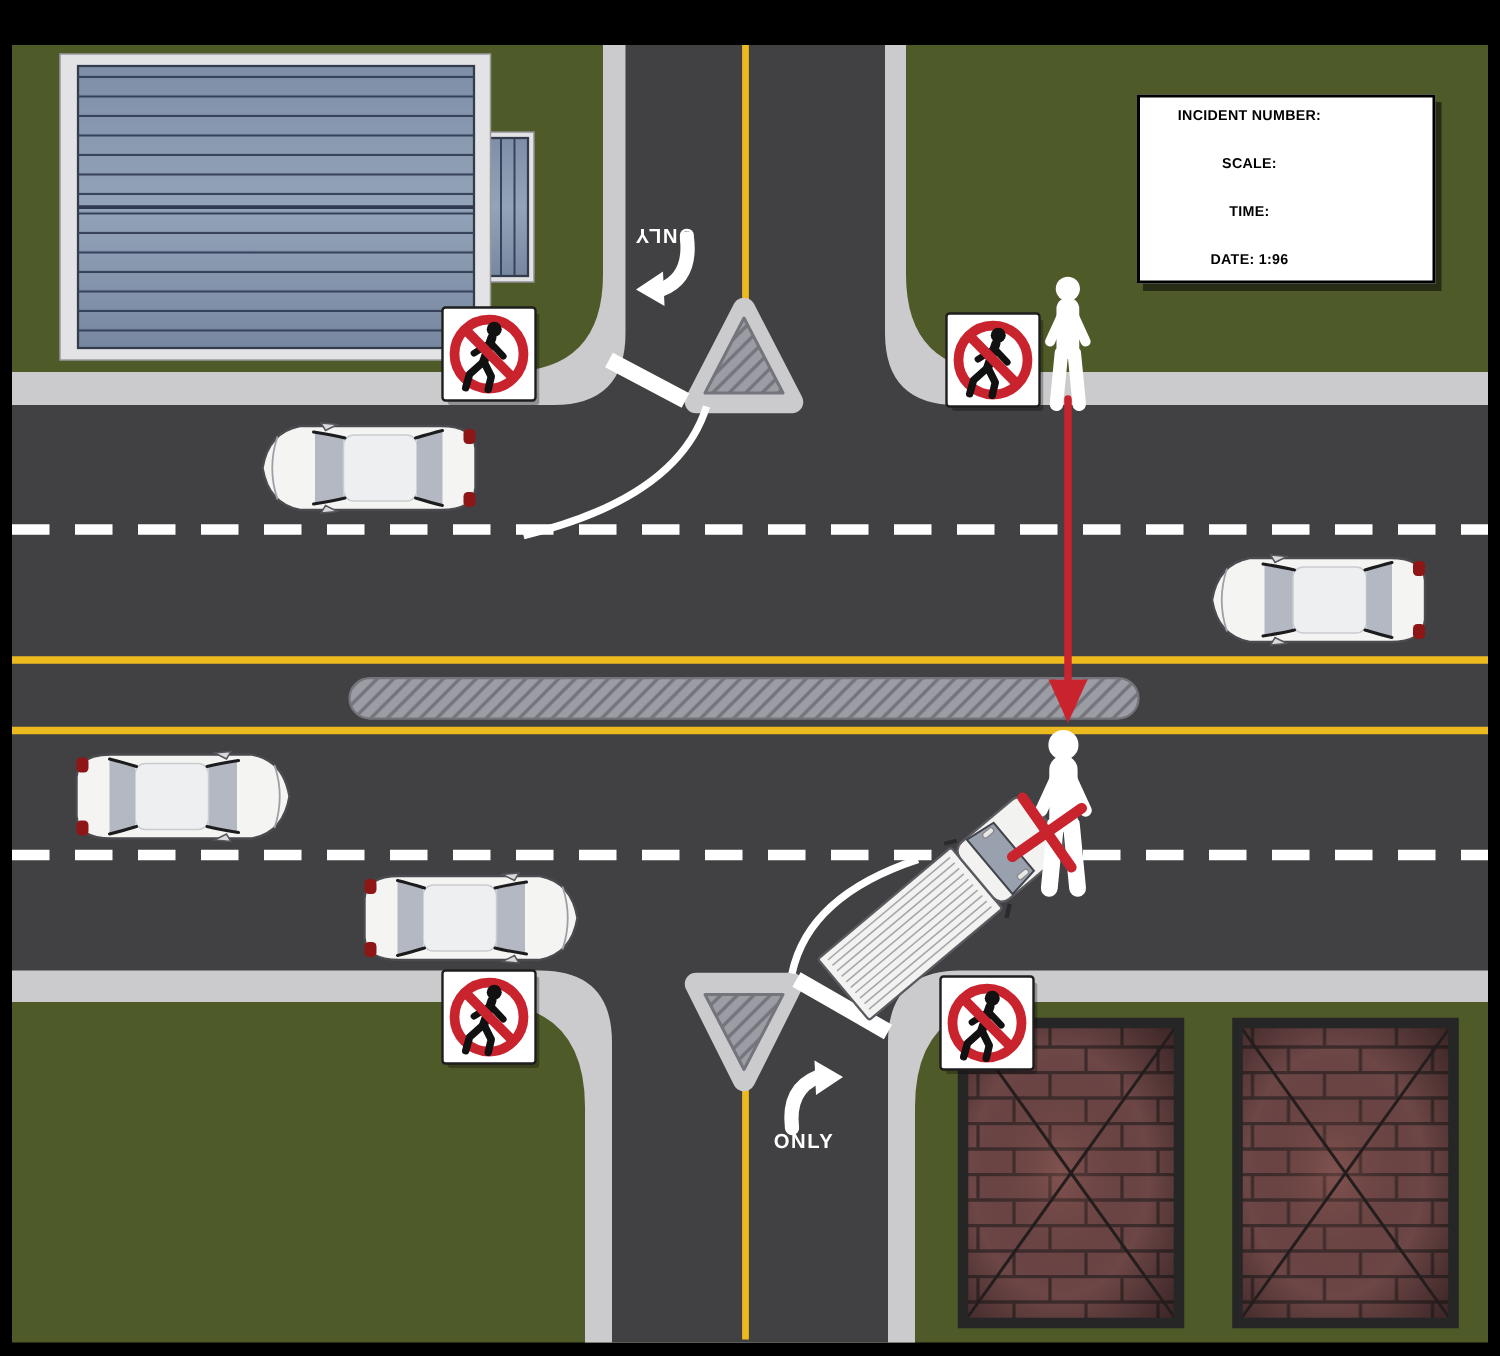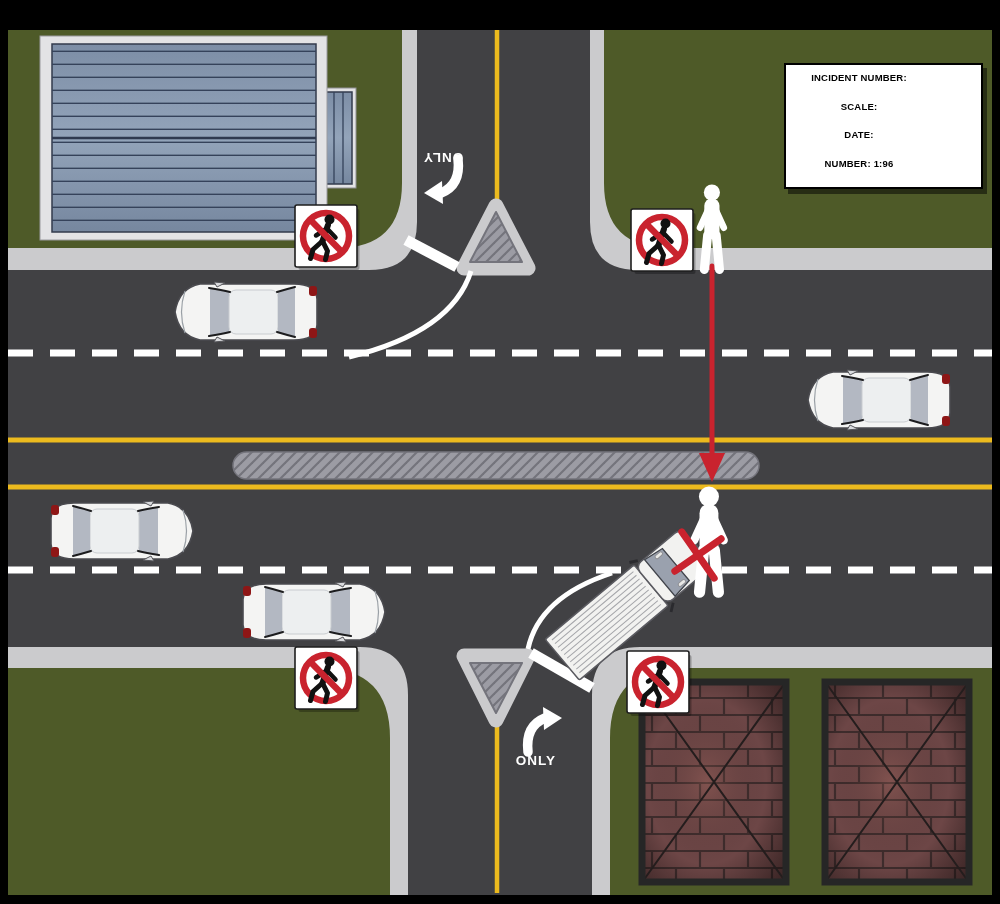--- a/index.html
+++ b/index.html
@@ -30,26 +30,26 @@
   .signBg{fill:var(--sign-bg);stroke:var(--sign-border);stroke-width:1.6}
   .ring{fill:none;stroke:var(--red);stroke-width:6.5}
   .slash{stroke:var(--red);stroke-width:6.5;stroke-linecap:butt}
   .glyph{stroke:var(--glyph);fill:none;stroke-linecap:round;stroke-linejoin:round}
   .redmark{stroke:var(--red);fill:none;stroke-linecap:round}
   .roofLineMid{stroke:#2f3a50;stroke-width:2.5}
   .brickBorder{fill:none;stroke:var(--brick-border);stroke-width:7}
   .brickX{stroke:#241d1d;stroke-width:2;fill:none}
   
   .incident-box{
-    position:absolute;left:784px;top:63px;width:199px;height:126px;
+    position:absolute;left:758px;top:63px;width:199px;height:126px;
     background:var(--box-bg);border:2px solid var(--box-border);
     box-shadow:4px 5px 0 rgba(0,0,0,0.5);
     box-sizing:border-box;color:var(--text);
     display:flex;flex-direction:column;justify-content:space-between;
-    padding:7px 0 18px 0;
+    padding:7px 0 8px 0;
   }
   .incident-box .row{width:118px;margin-left:14px;text-align:center;
     font-size:9.5px;font-weight:bold;line-height:1.2;letter-spacing:.2px;}
   .only-label{
     position:absolute;color:#fff;font-weight:bold;font-size:13.5px;
     letter-spacing:1px;text-align:center;width:46px;line-height:1;
   }
   .only-top{left:420px;top:150px;transform:rotate(180deg);}
   .only-bottom{left:513px;top:754px;}
 </style>
@@ -211,23 +211,23 @@
 
   <use href="#signSym" transform="translate(294,204)"></use>
   <use href="#signSym" transform="translate(630,208)"></use>
   <use href="#signSym" transform="translate(294,646)"></use>
   <use href="#signSym" transform="translate(626,650)"></use>
 </svg>
 
 <div class="incident-box">
   <div class="row">INCIDENT NUMBER:</div>
   <div class="row">SCALE:</div>
-  <div class="row">DATE:</div>
+  <div class="row">TIME:</div>
   <div class="row">
-    <span>NUMBER:</span>
+    <span>DATE:</span>
     <span>1:96</span>
   </div>
 </div>
 
 <div class="only-label only-top">ONLY</div>
 <div class="only-label only-bottom">ONLY</div>
 
 </div>
 
 </body></html>

